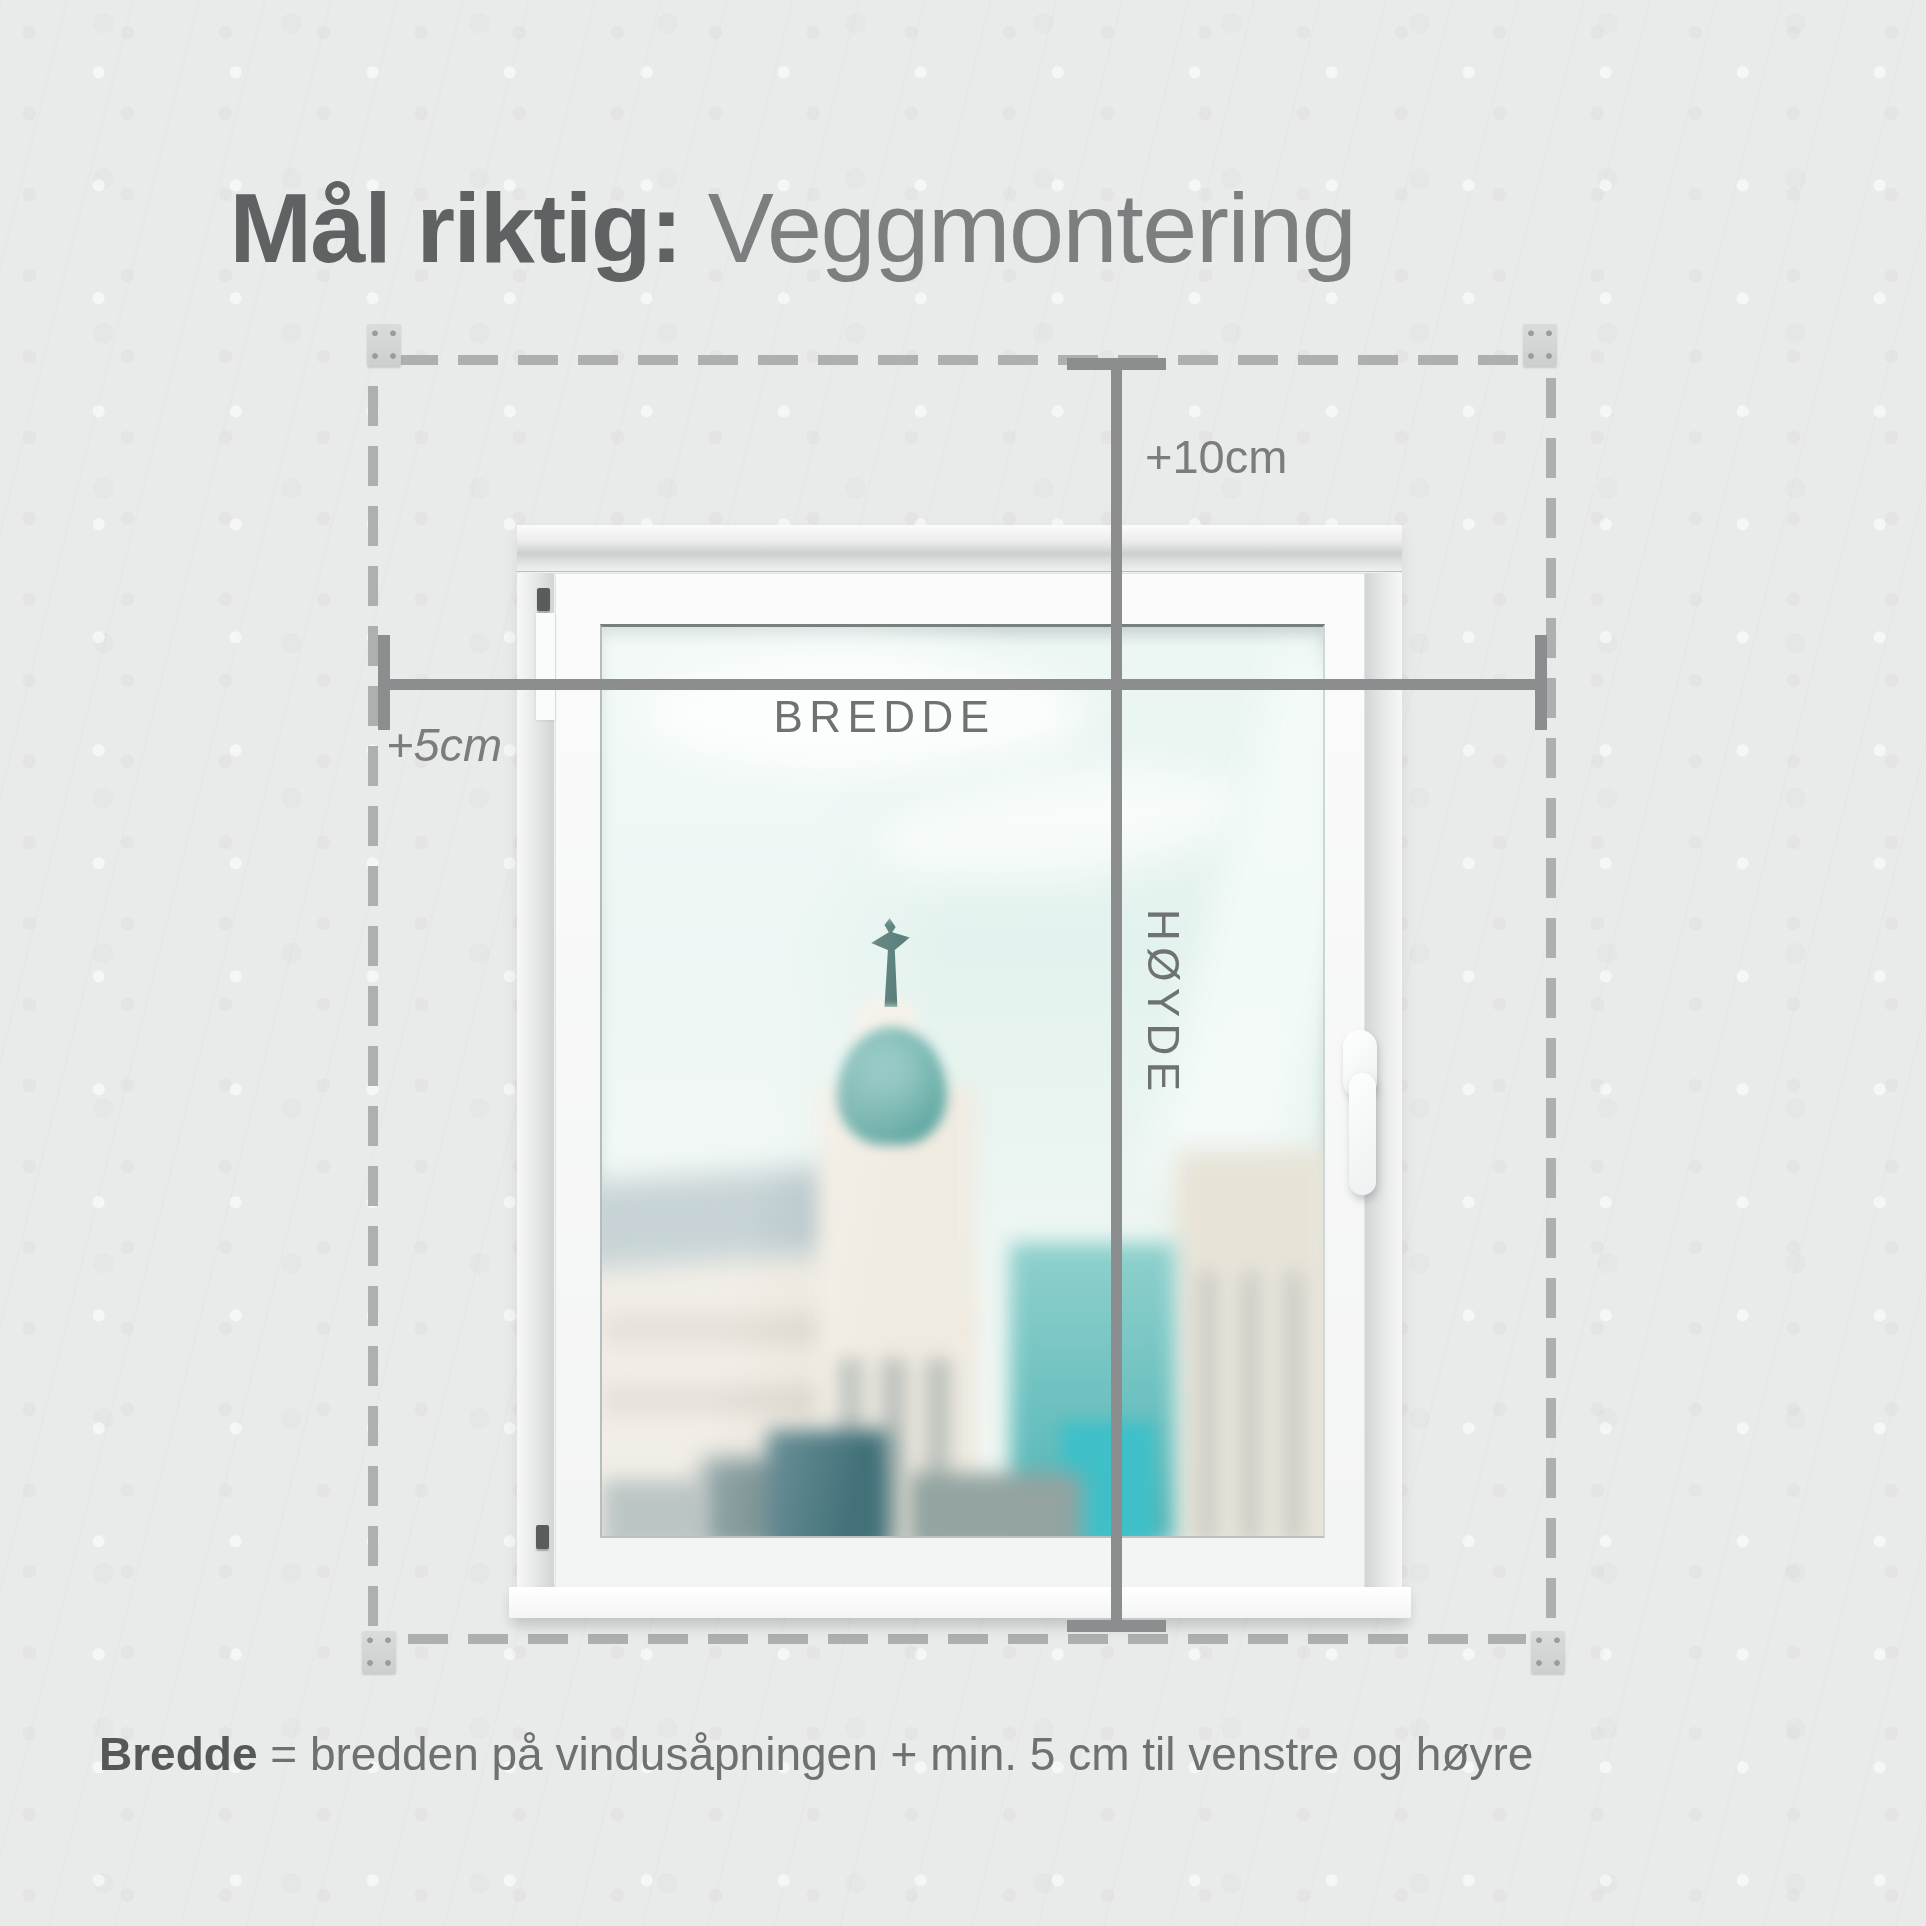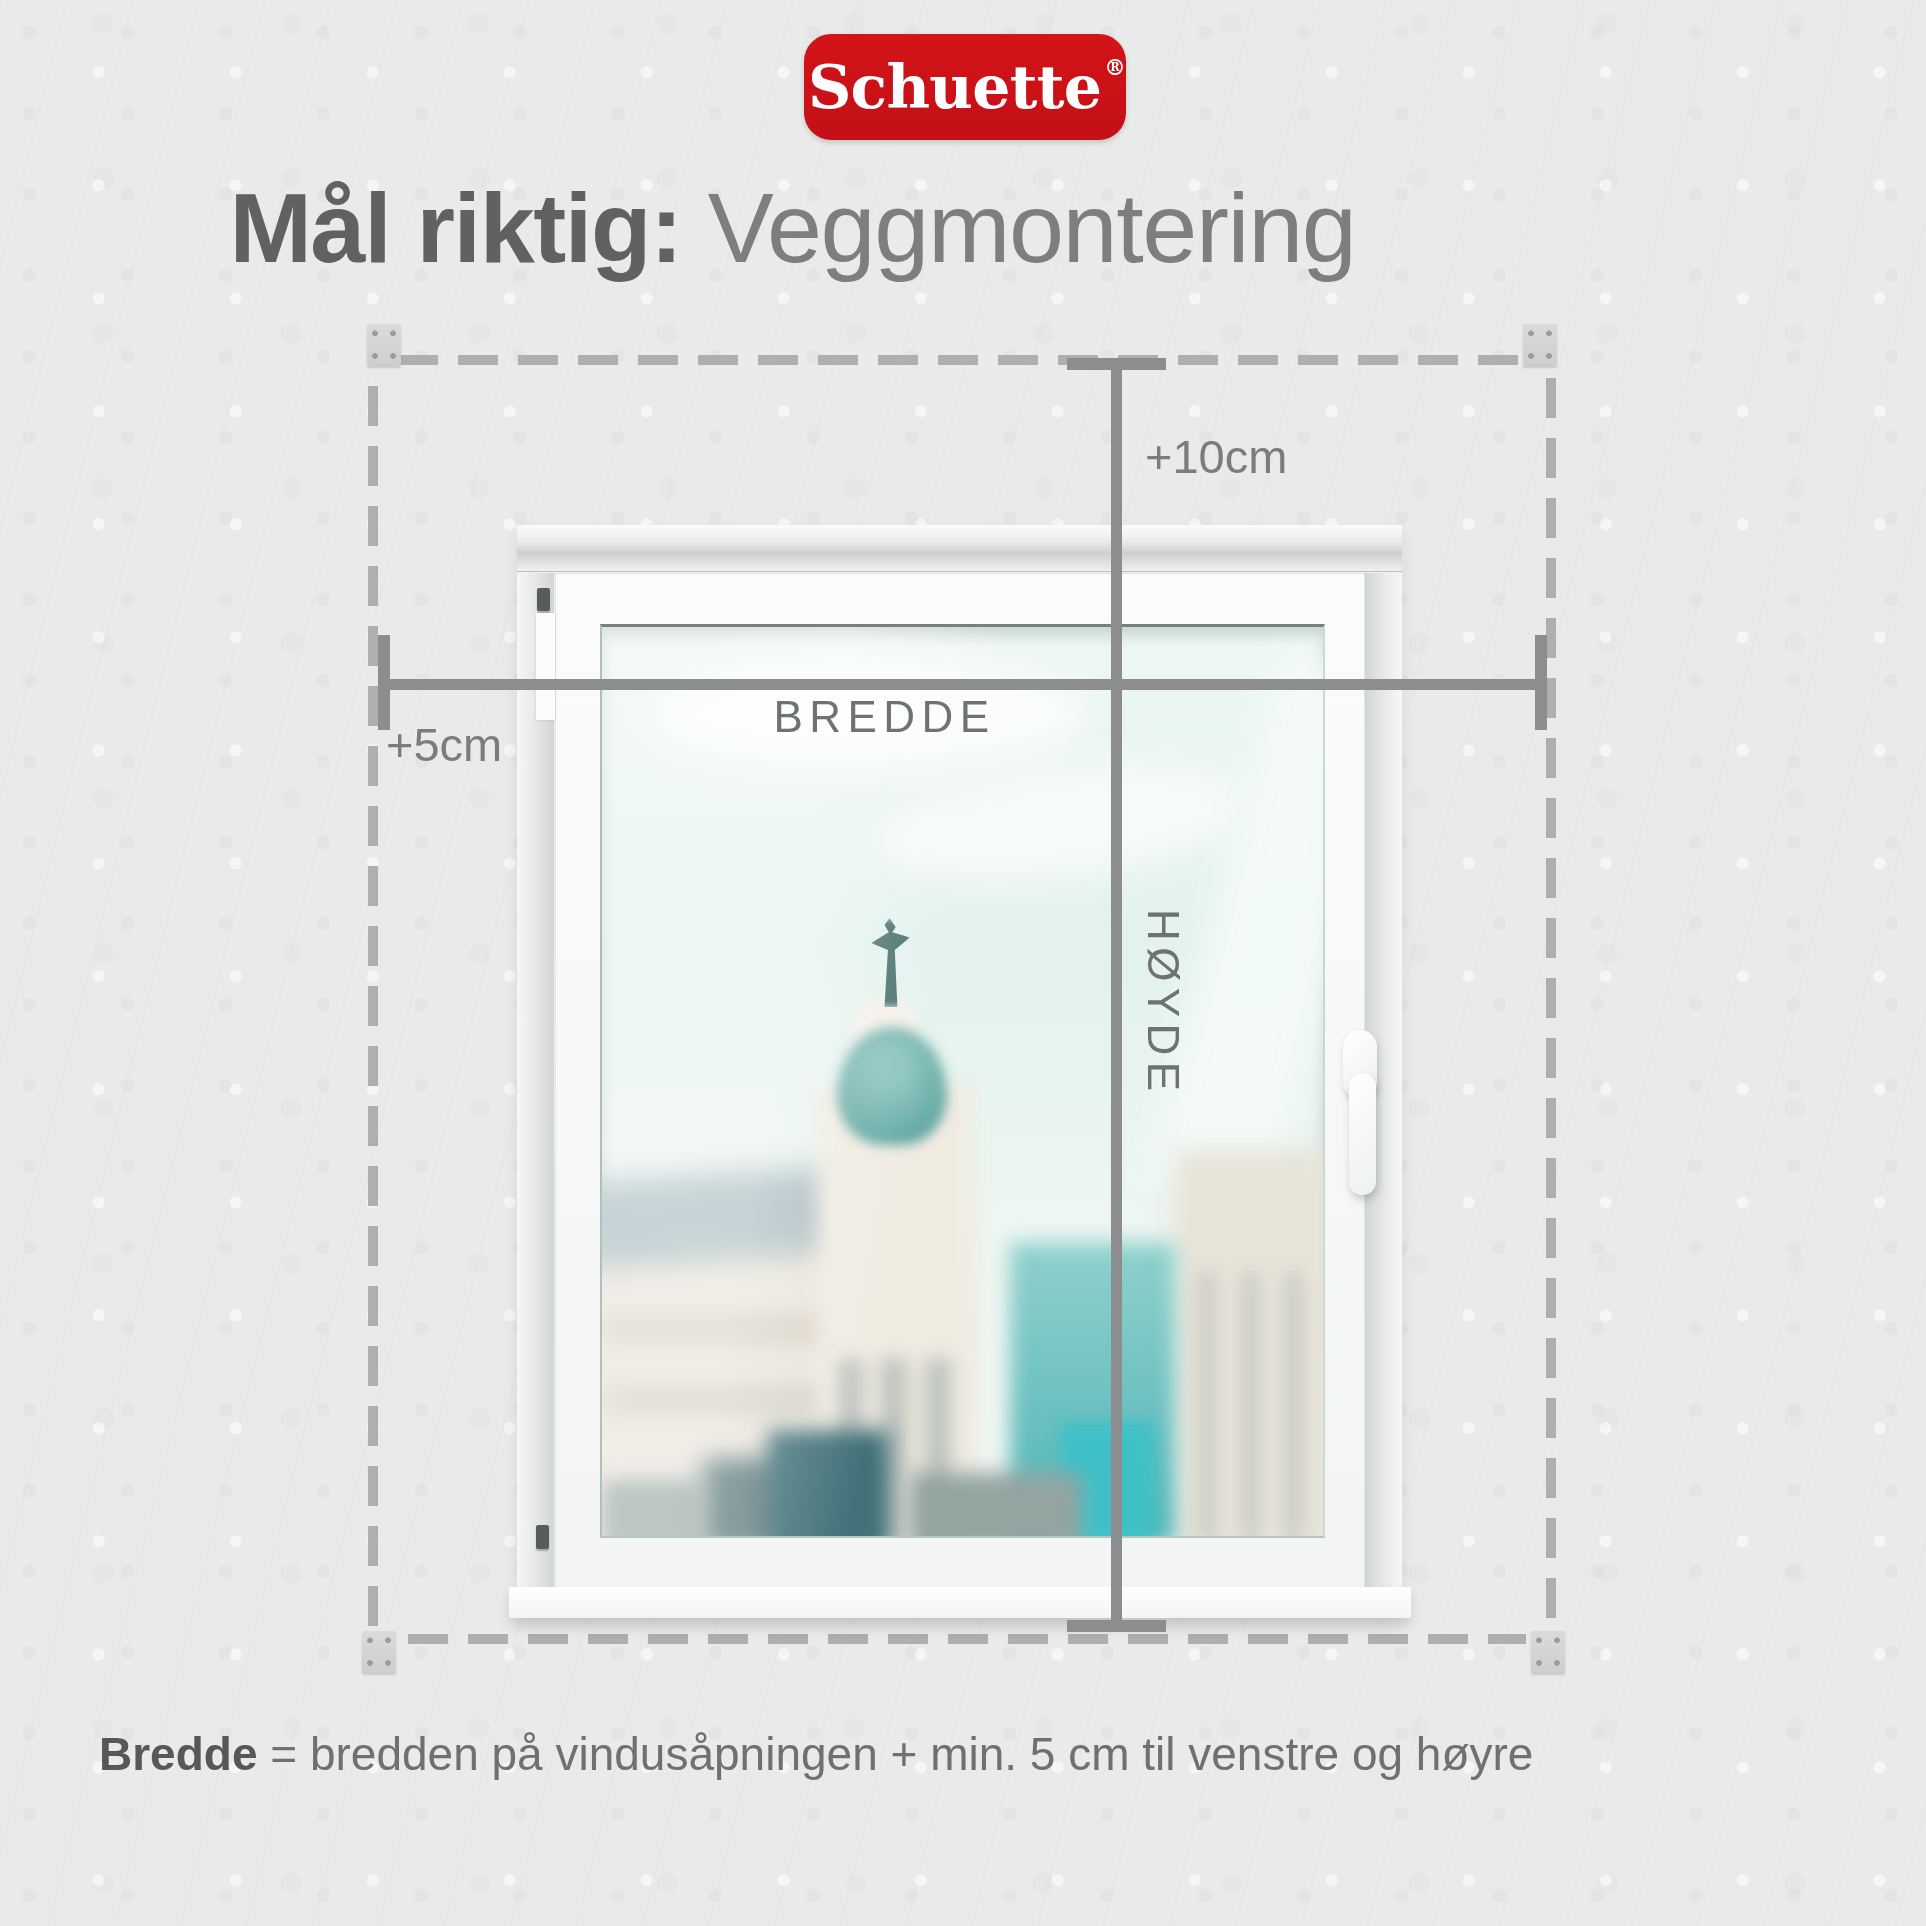--- a/index.html
+++ b/index.html
@@ -152,35 +152,31 @@
   .v-cap-top{left:1067px;top:358px;width:99px;height:11.5px;}
   .v-cap-bottom{left:1067px;top:1620px;width:99px;height:11.5px;}
 
   
   .meas-label{color:#6f7273;font-weight:300;}
   .bredde-label{left:770px;top:692px;width:229px;text-align:center;font-size:44px;letter-spacing:6.4px;}
   .hoyde-label{left:1138px;top:909px;height:229px;font-size:44px;letter-spacing:6.4px;
     writing-mode:vertical-rl;text-orientation:mixed;}
   .offset-label{color:#7a7c7d;font-weight:300;font-size:47px;}
   .plus10{left:1145px;top:429px;}
-  .plus5{left:386px;top:717px;}
+  .plus5{left:386px;top:717px;font-style:italic;}
 
   
   .legend{left:99px;top:1721px;width:1763px;font-size:46px;line-height:66px;color:#6e7071;font-weight:300;white-space:nowrap;}
   .legend .term{font-weight:700;color:#565758;}
 </style>
 </head>
 <body>
 
 <div class="stage">
 
-  <div class="abs logo">
-    <span>Schuette</span>
-      <span class="reg">®</span>
-  </div>
 
   <div class="abs title">
     <span class="t-bold">Mål riktig:</span>
     <span>Veggmontering</span>
   </div>
 
   <div class="abs dash-h dash-top"></div>
   <div class="abs dash-h dash-bottom"></div>
   <div class="abs dash-v dash-left"></div>
   <div class="abs dash-v dash-right"></div>

